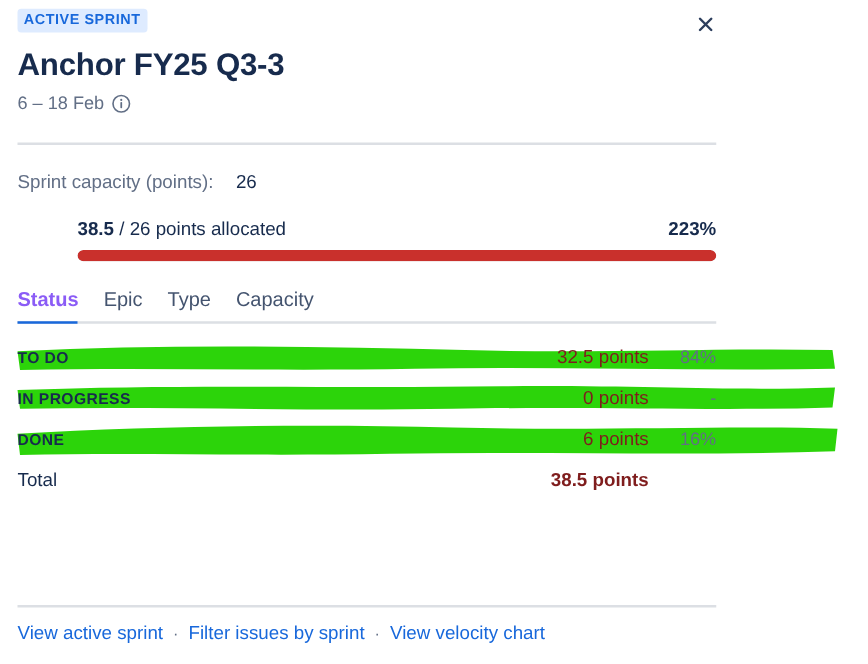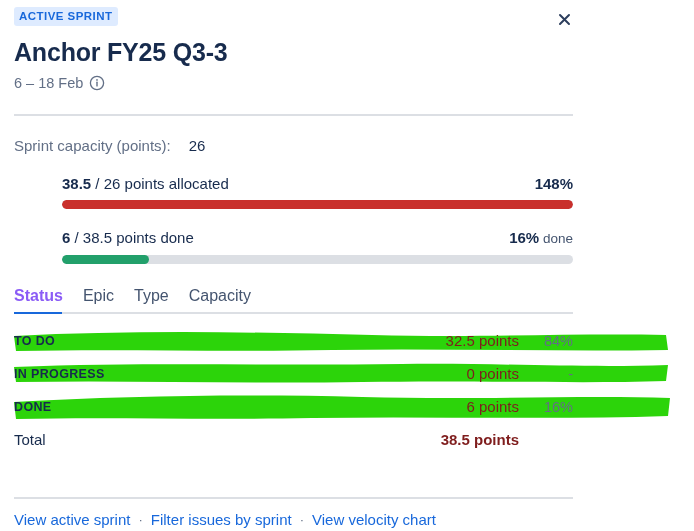--- a/index.html
+++ b/index.html
@@ -165,21 +165,21 @@
   .hl {
     position: absolute;
     left: -2px;
     z-index: 1;
     pointer-events: none;
   }
 
   
   .footer {
     position: absolute;
-    left: 0; right: 0; bottom: 3px;
+    left: 0; right: 0; bottom: 16px;
     padding: 0 14px;
   }
   .footer-div { height: 2px; background: #DCDFE4; }
   .links {
     display: flex; align-items: center; gap: 8px;
     padding-top: 12px;
     font-size: 15px;
   }
   .links a { color: #1868DB; text-decoration: none; cursor: pointer; }
   .links .dot { color: #626F86; font-size: 13px; }
@@ -217,40 +217,27 @@
     <div class="cap-row">
       <span>Sprint capacity (points):</span>
       <span class="cap-val">26</span>
     </div>
 
     <div class="meter-block">
       <div class="meter-label">
         <span>
           <span class="lead">38.5</span><span class="lite"> / 26 points allocated</span>
         </span>
-        <span class="pct">148%</span>
+        <span class="pct">223%</span>
       </div>
       <div class="bar">
         <div class="fill" id="alloc-fill" style="width: 100%; background: rgb(201, 48, 44);"></div>
       </div>
     </div>
 
-    <div class="meter-block">
-      <div class="meter-label">
-        <span>
-          <span class="lead">6</span><span class="lite"> / 38.5 points done</span>
-        </span>
-        <span class="pct">
-          <span>16%</span><span class="sub"> done</span>
-        </span>
-      </div>
-      <div class="bar">
-        <div class="fill" id="done-fill" style="width: 17%; background: rgb(34, 160, 107);"></div>
-      </div>
-    </div>
   </div>
 
   <div class="tabs">
     <div class="tab active">Status</div>
     <div class="tab">Epic</div>
     <div class="tab">Type</div>
     <div class="tab">Capacity</div>
     <div class="tabs-rail"></div>
     <div class="tabs-ind"></div>
   </div>

